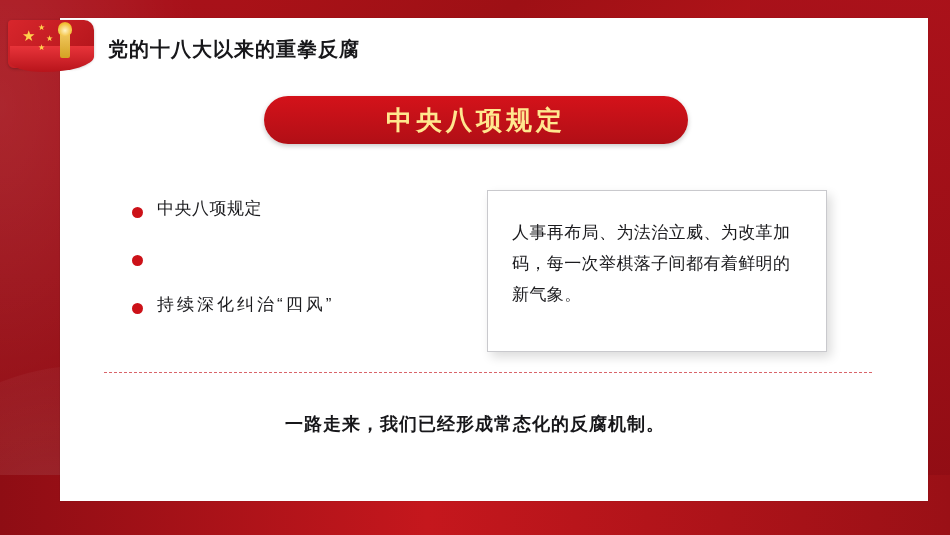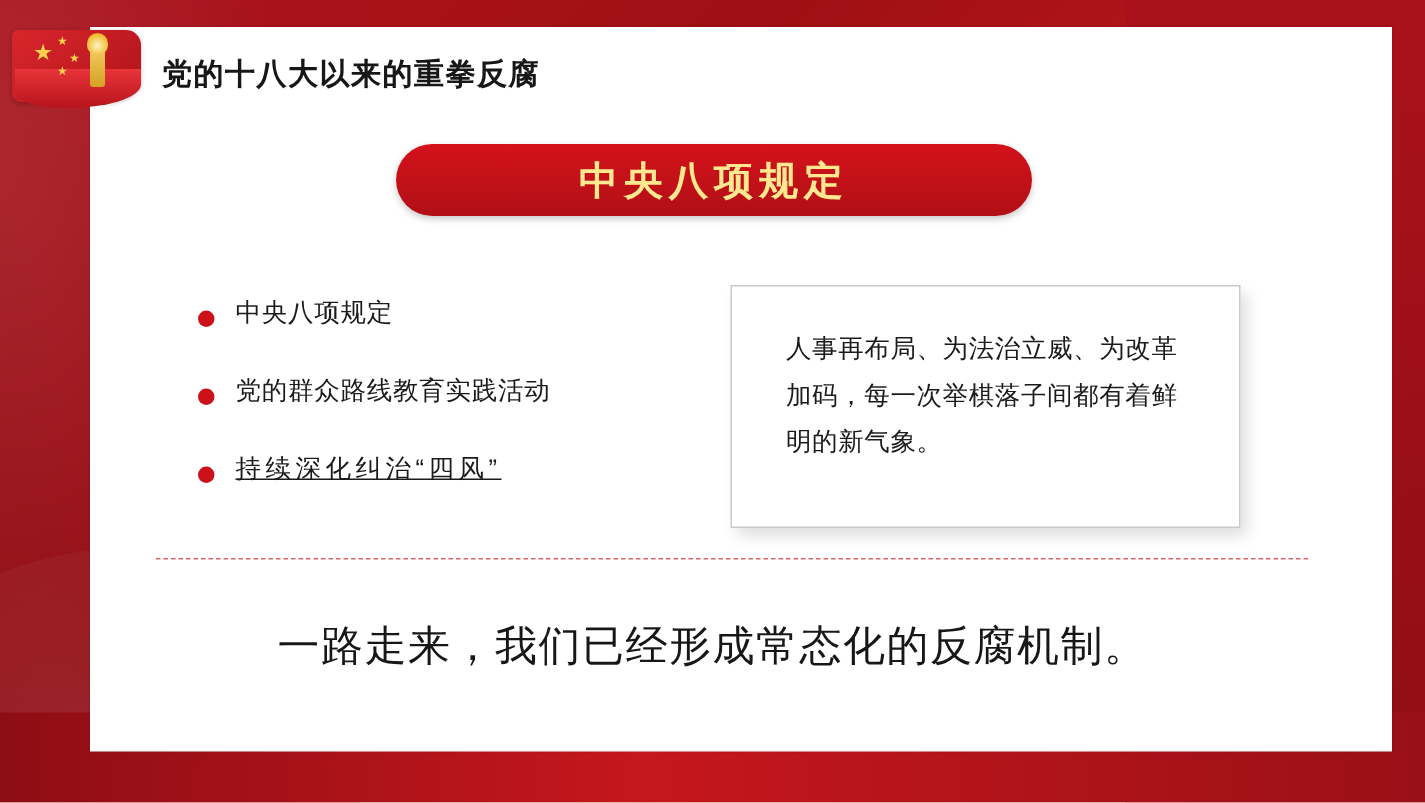--- a/index.html
+++ b/index.html
@@ -170,35 +170,34 @@
   }
   .bullet-text {
     font-size: 17px;
     color: #1b1b1e;
     line-height: 26px;
     letter-spacing: 0.5px;
   }
   .bullet-row.wide .bullet-text {
     letter-spacing: 3px;
     max-width: 230px;
-    text-decoration: underline;
   }
 
   
   .quote-box {
     position: absolute;
     left: 487px;
     top: 190px;
     width: 340px;
     height: 162px;
     background: #ffffff;
     border: 1px solid #c9c9cd;
     box-shadow: 4px 5px 10px rgba(0,0,0,0.14);
     box-sizing: border-box;
-    padding: 26px 36px;
+    padding: 26px 24px;
   }
   .quote-text {
     font-size: 17px;
     color: #1b1b1e;
     line-height: 31px;
     letter-spacing: 0.4px;
   }
 
   
   .divider {
@@ -209,22 +208,22 @@
     border-top: 1px dashed #d9646a;
   }
 
   
   .conclusion {
     position: absolute;
     left: 0;
     top: 412px;
     width: 950px;
     text-align: center;
-    font-size: 28px;
-    font-weight: normal;
+    font-size: 18px;
+    font-weight: bold;
     color: #17171a;
     letter-spacing: 1px;
   }
 </style>
 </head>
 <body>
 
 <div class="slide">
 
   <div class="bg-wash-left"></div>
@@ -251,21 +250,20 @@
     <span>中央八项规定</span>
   </div>
 
   <div class="bullets">
     <div class="bullet-row">
       <div class="bullet-dot"></div>
       <div class="bullet-text">中央八项规定</div>
     </div>
     <div class="bullet-row">
       <div class="bullet-dot"></div>
-      <div class="bullet-text">党的群众路线教育实践活动</div>
     </div>
     <div class="bullet-row wide">
       <div class="bullet-dot"></div>
       <div class="bullet-text">持续深化纠治“四风”</div>
     </div>
   </div>
 
   <div class="quote-box">
     <div class="quote-text">人事再布局、为法治立威、为改革加码，每一次举棋落子间都有着鲜明的新气象。</div>
   </div>

